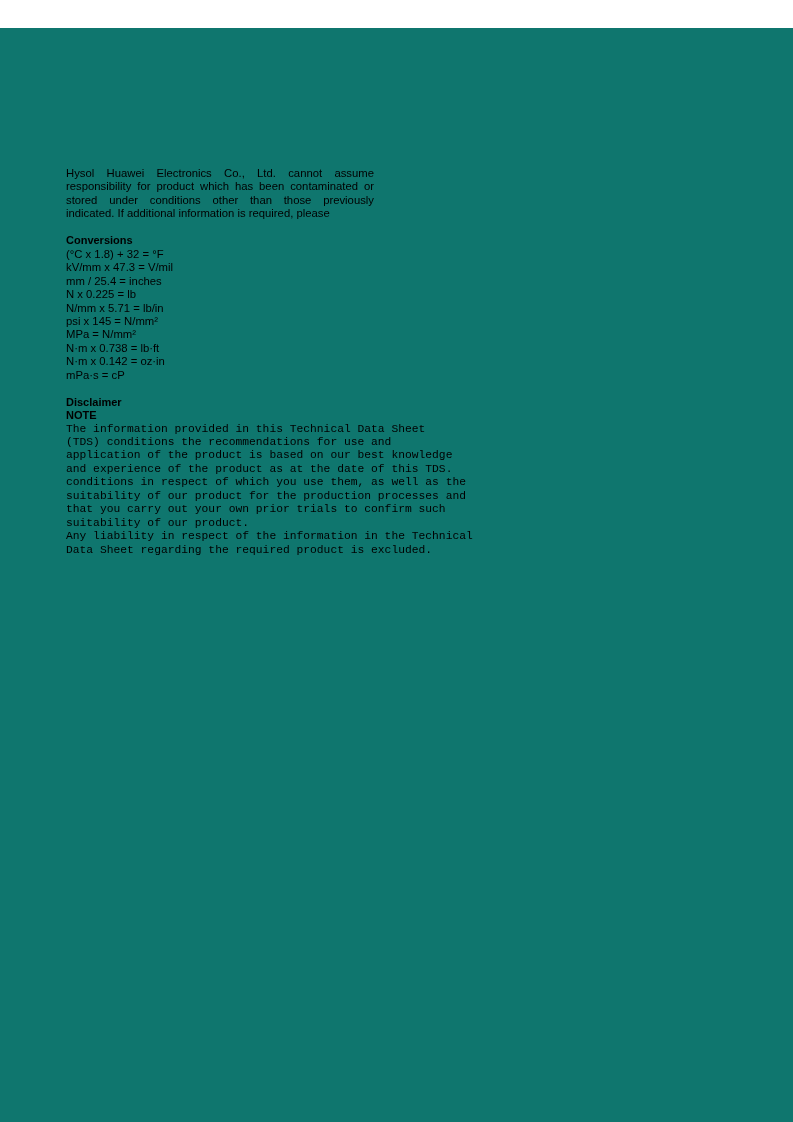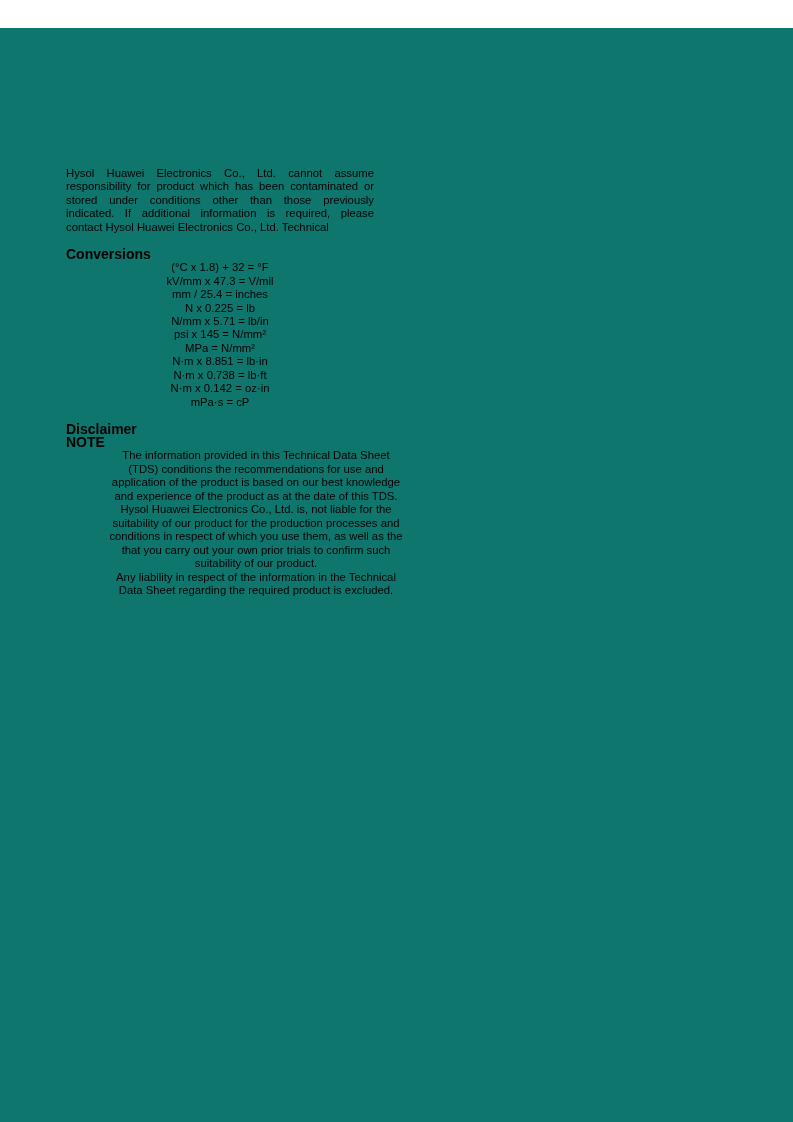--- a/index.html
+++ b/index.html
@@ -30,77 +30,74 @@
   .jline {
     text-align: justify;
     text-align-last: justify;
     white-space: nowrap;
   }
   .intro .jline:last-child {
     text-align-last: left;
   }
   .section-heading {
     font-weight: bold;
-    font-size: 14px;
+    font-size: 11px;
     line-height: 13.45px;
     margin: 0;
   }
   .conversions { margin-top: 13.45px; }
   .disclaimer  { margin-top: 13.45px; }
   .cline, .dline {
     white-space: nowrap;
-    text-align: center;
+    text-align: left;
   }
   
-  .disclaimer-lines { width: 380px; }
+  .disclaimer-lines { width: 380px; font-family: Liberation Mono, monospace; }
 </style>
 </head>
 <body>
 
 <div class="page">
   <div class="content">
 
     <section class="intro">
       <div>
           <div class="jline">Hysol Huawei Electronics Co., Ltd. cannot assume</div>
           <div class="jline">responsibility for product which has been contaminated or</div>
           <div class="jline">stored under conditions other than those previously</div>
           <div class="jline">indicated.  If additional information is required, please</div>
-          <div class="jline">contact Hysol Huawei Electronics Co., Ltd. Technical</div>
         </div>
     </section>
 
     <section class="conversions">
       <div class="section-heading">Conversions</div>
       <div>
           <div class="cline">(°C x 1.8) + 32 = °F</div>
           <div class="cline">kV/mm x 47.3 = V/mil</div>
           <div class="cline">mm / 25.4 = inches</div>
           <div class="cline">N x 0.225 = lb</div>
           <div class="cline">N/mm x 5.71 = lb/in</div>
           <div class="cline">psi x 145 = N/mm²</div>
           <div class="cline">MPa = N/mm²</div>
-          <div class="cline">N·m x 8.851 = lb·in</div>
           <div class="cline">N·m x 0.738 = lb·ft</div>
           <div class="cline">N·m x 0.142 = oz·in</div>
           <div class="cline">mPa·s = cP</div>
         </div>
     </section>
 
     <section class="disclaimer">
       <div class="section-heading">Disclaimer</div>
       <div class="section-heading">NOTE</div>
       <div class="disclaimer-lines">
           <div class="dline">The information provided in this Technical Data Sheet</div>
           <div class="dline">(TDS) conditions the recommendations for use and</div>
           <div class="dline">application of the product is based on our best knowledge</div>
           <div class="dline">and experience of the product as at the date of this TDS.</div>
-          <div class="dline">Hysol Huawei Electronics Co., Ltd. is, not liable for the</div>
+          <div class="dline">conditions in respect of which you use them, as well as the</div>
           <div class="dline">suitability of our product for the production processes and</div>
-          <div class="dline">conditions in respect of which you use them, as well as the</div>
           <div class="dline">that you carry out your own prior trials to confirm such</div>
           <div class="dline">suitability of our product.</div>
           <div class="dline">Any liability in respect of the information in the Technical</div>
           <div class="dline">Data Sheet regarding the required product is excluded.</div>
         </div>
     </section>
 
   </div>
 </div>
 

